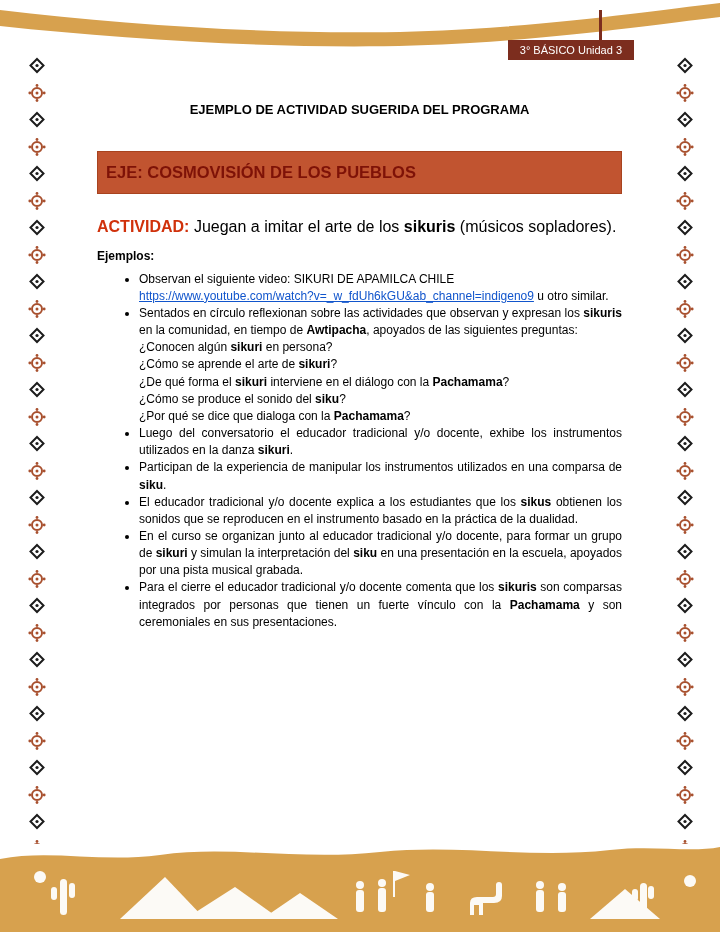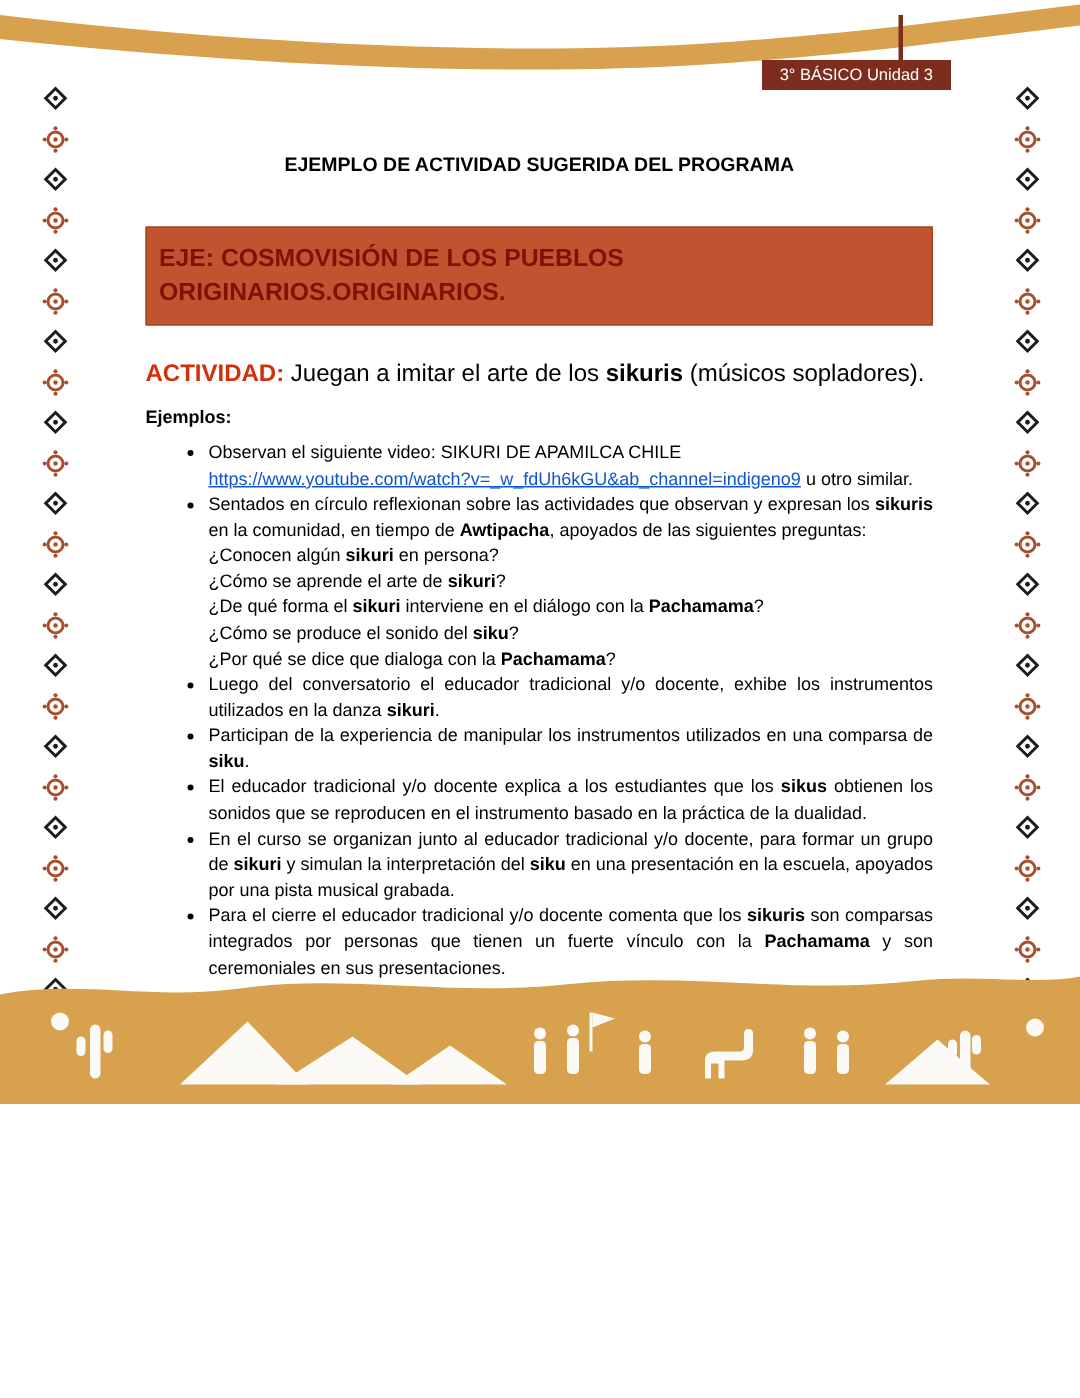--- a/index.html
+++ b/index.html
@@ -1,17 +1,17 @@
 <!DOCTYPE html>
 <html lang="es" style="--tan: #D7A14E; --banner_bg: #C15430; --banner_border: #A8431F; --banner_text: #7E1207; --activity_label: #D0310B; --link: #1155CC; --badge_bg: #7C2D1E; --ornament_rust: #A8502E; --ornament_black: #1C1C1C;"><head>
 <meta charset="utf-8">
 <style>
   html,body{margin:0;padding:0;background:#ffffff;}
   .page{
-    position:relative;width:720px;height:736px;background:#ffffff;
+    position:relative;width:720px;height:932px;background:#ffffff;
     font-family:"Liberation Sans",sans-serif;color:#000;overflow:hidden;
   }
   
   .top-band{position:absolute;top:0;left:0;}
   .badge-stem{position:absolute;top:10px;right:118px;width:3px;height:34px;
     background:var(--badge_bg,#6b2418);z-index:2;}
   .badge{
     position:absolute;top:40px;right:86px;z-index:3;
     background:var(--badge_bg,#7c2d1e);color:#fff;
     font-size:11px;line-height:1;padding:5px 12px 4px;white-space:nowrap;
@@ -79,21 +79,20 @@
       </pattern>
     </defs>
     <rect width="18" height="788" fill="url(#ornR)"></rect>
   </svg>
 
   <div class="content">
     <h1 class="heading">EJEMPLO DE ACTIVIDAD SUGERIDA DEL PROGRAMA</h1>
 
     <div class="banner">
       <div>EJE: COSMOVISIÓN DE LOS PUEBLOS</div>
-      <div>ORIGINARIOS.ORIGINARIOS.</div>
     </div>
 
     <p class="activity"><span class="label">ACTIVIDAD:</span> <span><span>Juegan a imitar el arte de los </span><span class="b">sikuris</span><span> (músicos sopladores).</span></span></p>
 
     <p class="examples">Ejemplos:</p>
 
     <ul class="bullets">
       <li><span>Observan el siguiente video: SIKURI DE APAMILCA CHILE </span><br><a href="#" class="link">https://www.youtube.com/watch?v=_w_fdUh6kGU&amp;ab_channel=indigeno9</a><span> u otro similar.</span></li>
       <li><span>Sentados en círculo reflexionan sobre las actividades que observan y expresan los </span><span class="b">sikuris</span><span> en la comunidad, en tiempo de </span><span class="b">Awtipacha</span><span>, apoyados de las siguientes preguntas:</span><br><span>¿Conocen algún </span><span class="b">sikuri</span><span> en persona?</span><br><span>¿Cómo se aprende el arte de </span><span class="b">sikuri</span><span>?</span><br><span>¿De qué forma el </span><span class="b">sikuri</span><span> interviene en el diálogo con la </span><span class="b">Pachamama</span><span>?</span><br><span>¿Cómo se produce el sonido del </span><span class="b">siku</span><span>?</span><br><span>¿Por qué se dice que dialoga con la </span><span class="b">Pachamama</span><span>?</span></li>
       <li><span>Luego del conversatorio el educador tradicional y/o docente, exhibe los instrumentos utilizados en la danza </span><span class="b">sikuri</span><span>.</span></li>

